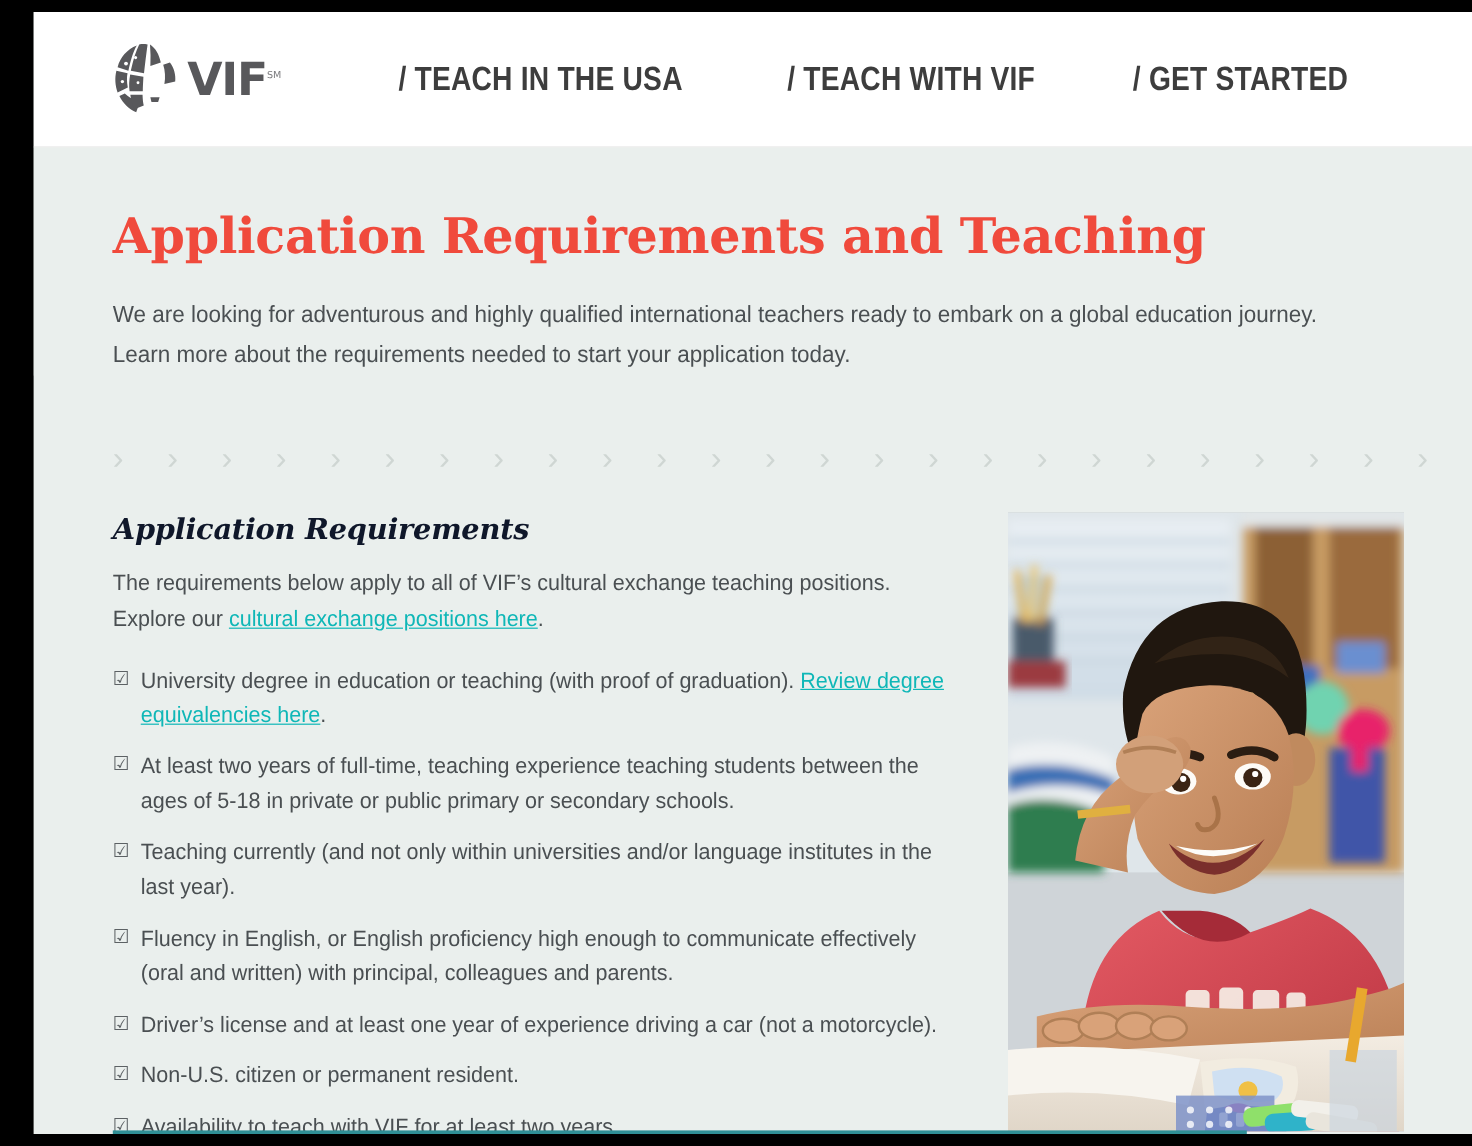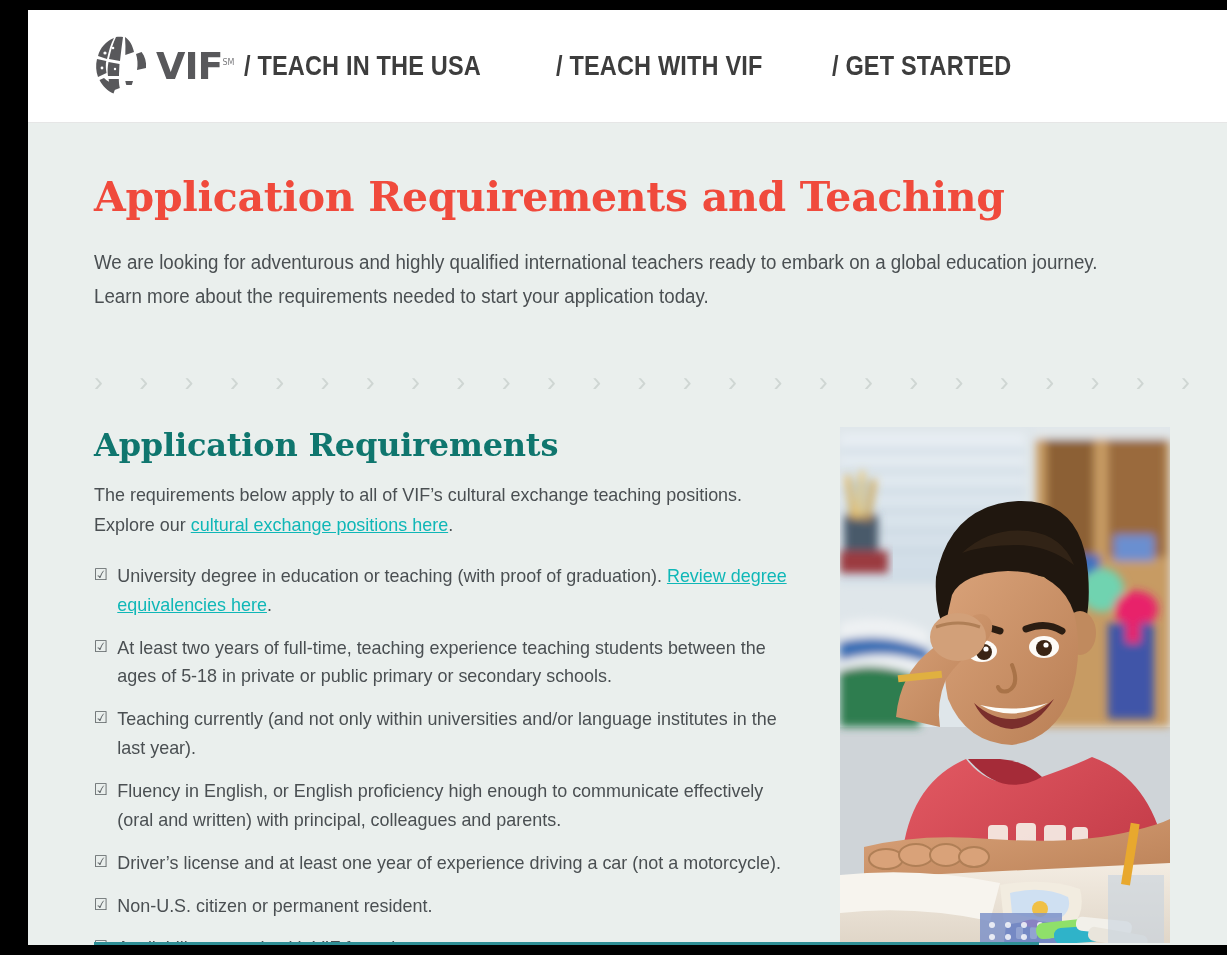--- a/index.html
+++ b/index.html
@@ -54,21 +54,22 @@
     font-size: 8px;
     font-weight: normal;
     vertical-align: super;
     letter-spacing: 0;
     color: #7b7b7e;
   }
 
   #main-nav {
     display: flex;
     align-items: center;
-    gap: 4px;
+    margin-left: 88px;
+    gap: 16px;
   }
   .nav-link {
     font-family: "Liberation Sans Narrow", "Liberation Sans", sans-serif;
     font-weight: bold;
     font-size: 28px;
     line-height: 1;
     color: #3d3d3d;
     letter-spacing: 0.2px;
     text-decoration: none;
     white-space: nowrap;
@@ -123,24 +124,25 @@
     display: flex;
     padding: 28px 0 0 0;
   }
   #left-column {
     width: 800px;
     padding-left: 66px;
     padding-right: 18px;
   }
   #section-title {
     font-family: "DejaVu Serif", "Liberation Serif", serif;
-    font-size: 32px;
+    font-size: 24px;
     line-height: 1.15;
-    color: #0f766e;
+    color: #0f172a;
     letter-spacing: -0.2px;
+    font-style: italic;
   }
   #section-intro {
     margin-top: 16px;
     font-family: "Liberation Sans Narrow", "Liberation Sans", sans-serif;
     font-size: 18.5px;
     line-height: 1.62;
     color: #4a4f52;
     max-width: 712px;
     transform: scaleX(0.97);
     transform-origin: left top;

